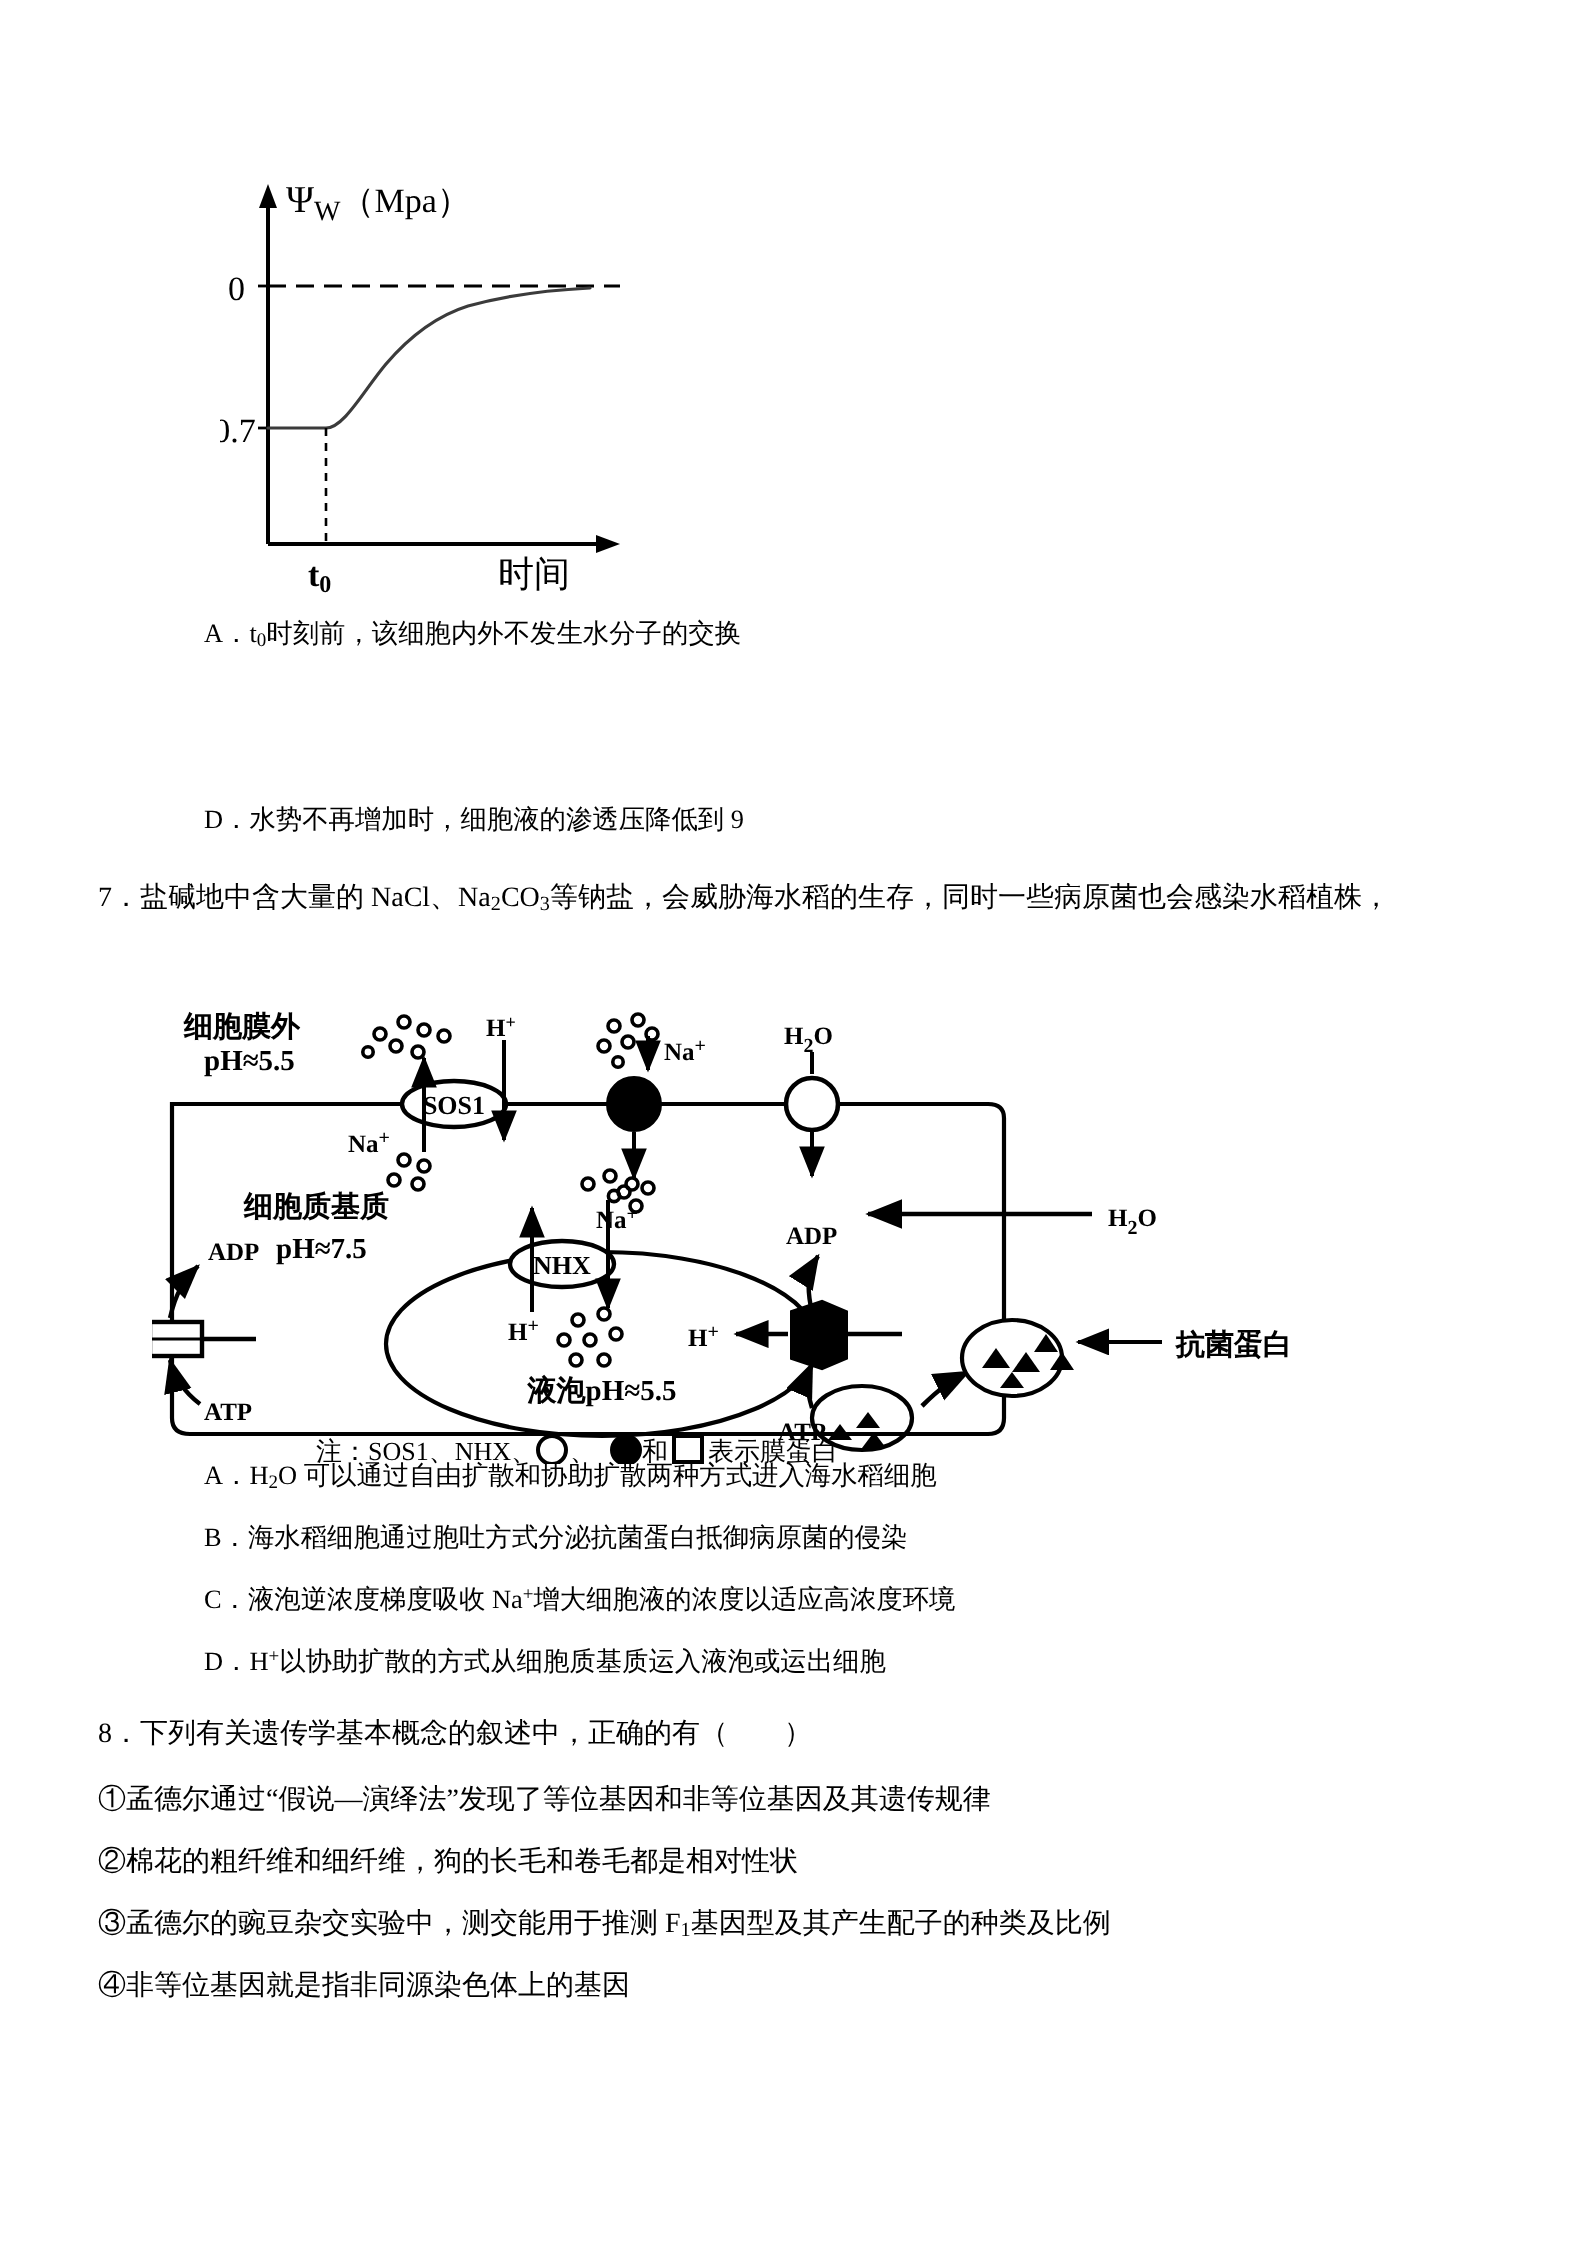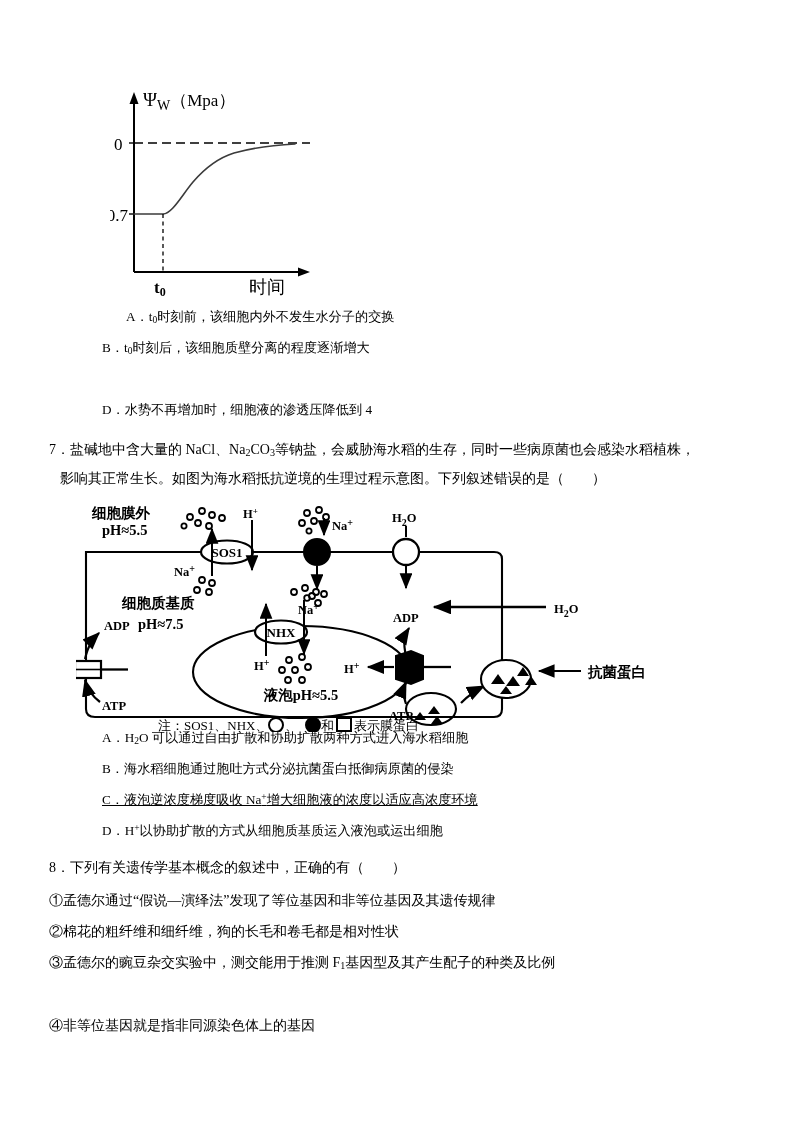--- a/index.html
+++ b/index.html
@@ -119,35 +119,29 @@
       <text class="axis-label-text" x="-9" y="139" font-size="17" fill="#000">-0.7</text>
 
       <text class="axis-label-text" x="44" y="211" font-size="17" font-weight="bold" fill="#000">
         t<tspan font-size="12" dy="3">0</tspan>
       </text>
 
       <text class="axis-label-text" x="139" y="211" font-size="18" fill="#000">时间</text>
     </svg>
   </div>
 
-  <div class="opt" style="left:88px; top:310px;margin-left:24px;">
+  <div class="opt" style="left:88px; top:310px;">
     <span>A．</span><span>t</span><span class="sub">0</span><span>时刻前，该细胞内外不发生水分子的交换</span>
   </div>
-  <div class="opt" style="left:88px; top:341px;">
-    <span>B．</span><span>t</span><span class="sub">0</span><span>时刻后，该细胞质壁分离的程度逐渐增大</span>
-  </div>
   <div class="opt" style="left:88px; top:403px;">
-    <span>D．</span><span>水势不再增加时，细胞液的渗透压降低到 4</span>
+    <span>D．</span><span>水势不再增加时，细胞液的渗透压降低到 9</span>
   </div>
 
   <div class="qline" style="left:35px; top:443px;">
     <span>7．</span><span>盐碱地中含大量的 NaCl、Na</span><span class="sub">2</span><span>CO</span><span class="sub">3</span><span>等钠盐，会威胁海水稻的生存，同时一些病原菌也会感染水稻植株，</span>
-  </div>
-  <div class="qline" style="left:46px; top:472px;">
-    <span>影响其正常生长。如图为海水稻抵抗逆境的生理过程示意图。下列叙述错误的是（　　）</span>
   </div>
 
   <div id="cell-figure">
     <svg width="610" height="228" viewBox="0 0 610 228" xmlns="http://www.w3.org/2000/svg">
       <defs>
         <marker id="arrH" markerWidth="9" markerHeight="9" refX="7.4" refY="3.2" orient="auto">
           <polygon points="0,0 8,3.2 0,6.4" fill="#000"></polygon>
         </marker>
       </defs>
 
@@ -300,37 +294,37 @@
       </g>
     </svg>
   </div>
 
   <div class="opt" style="left:88px; top:731px;">
     <span>A．</span><span>H</span><span class="sub">2</span><span>O 可以通过自由扩散和协助扩散两种方式进入海水稻细胞</span>
   </div>
   <div class="opt" style="left:88px; top:762px;">
     <span>B．</span><span>海水稻细胞通过胞吐方式分泌抗菌蛋白抵御病原菌的侵染</span>
   </div>
-  <div class="opt" style="left:88px; top:793px;text-decoration:underline;">
+  <div class="opt" style="left:88px; top:793px;">
     <span>C．</span><span>液泡逆浓度梯度吸收 Na</span><span class="sup">+</span><span>增大细胞液的浓度以适应高浓度环境</span>
   </div>
   <div class="opt" style="left:88px; top:824px;">
     <span>D．</span><span>H</span><span class="sup">+</span><span>以协助扩散的方式从细胞质基质运入液泡或运出细胞</span>
   </div>
 
   <div class="qline" style="left:35px; top:861px;">
     <span>8．</span><span>下列有关遗传学基本概念的叙述中，正确的有（　　）</span>
   </div>
 
   <div class="qline" style="left:35px; top:925px;">
     <span>②</span><span>棉花的粗纤维和细纤维，狗的长毛和卷毛都是相对性状</span>
   </div>
   <div class="qline" style="left:35px; top:894px;">
     <span>①</span><span>孟德尔通过“假说—演绎法”发现了等位基因和非等位基因及其遗传规律</span>
   </div>
   <div class="qline" style="left:35px; top:956px;">
     <span>③</span><span>孟德尔的豌豆杂交实验中，测交能用于推测 F</span><span class="sub">1</span><span>基因型及其产生配子的种类及比例</span>
   </div>
-  <div class="qline" style="left:35px; top:987px;margin-top:32px;">
+  <div class="qline" style="left:35px; top:987px;">
     <span>④</span><span>非等位基因就是指非同源染色体上的基因</span>
   </div>
 
 </div>
 
 </body></html>

